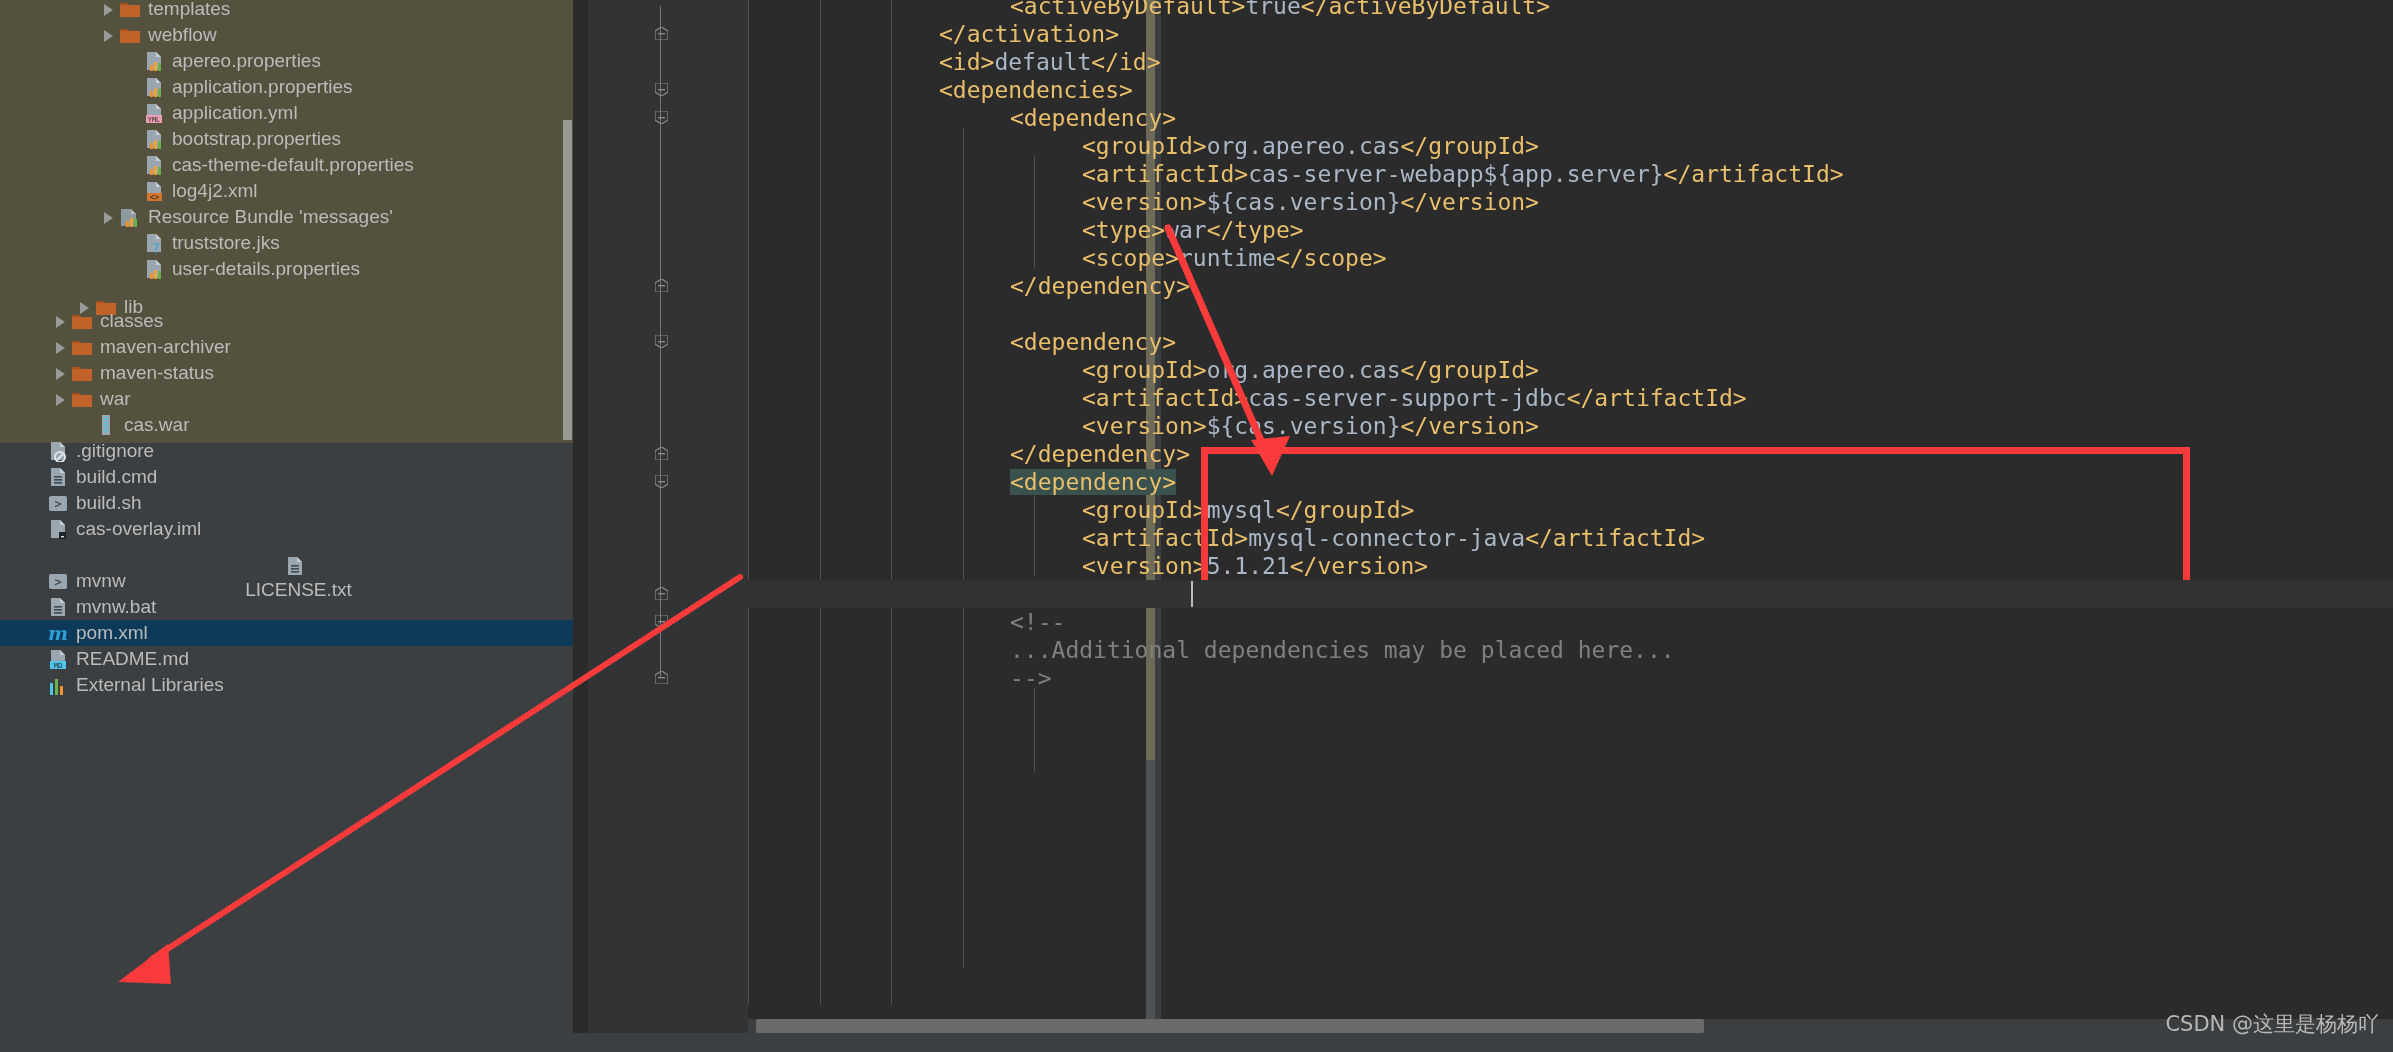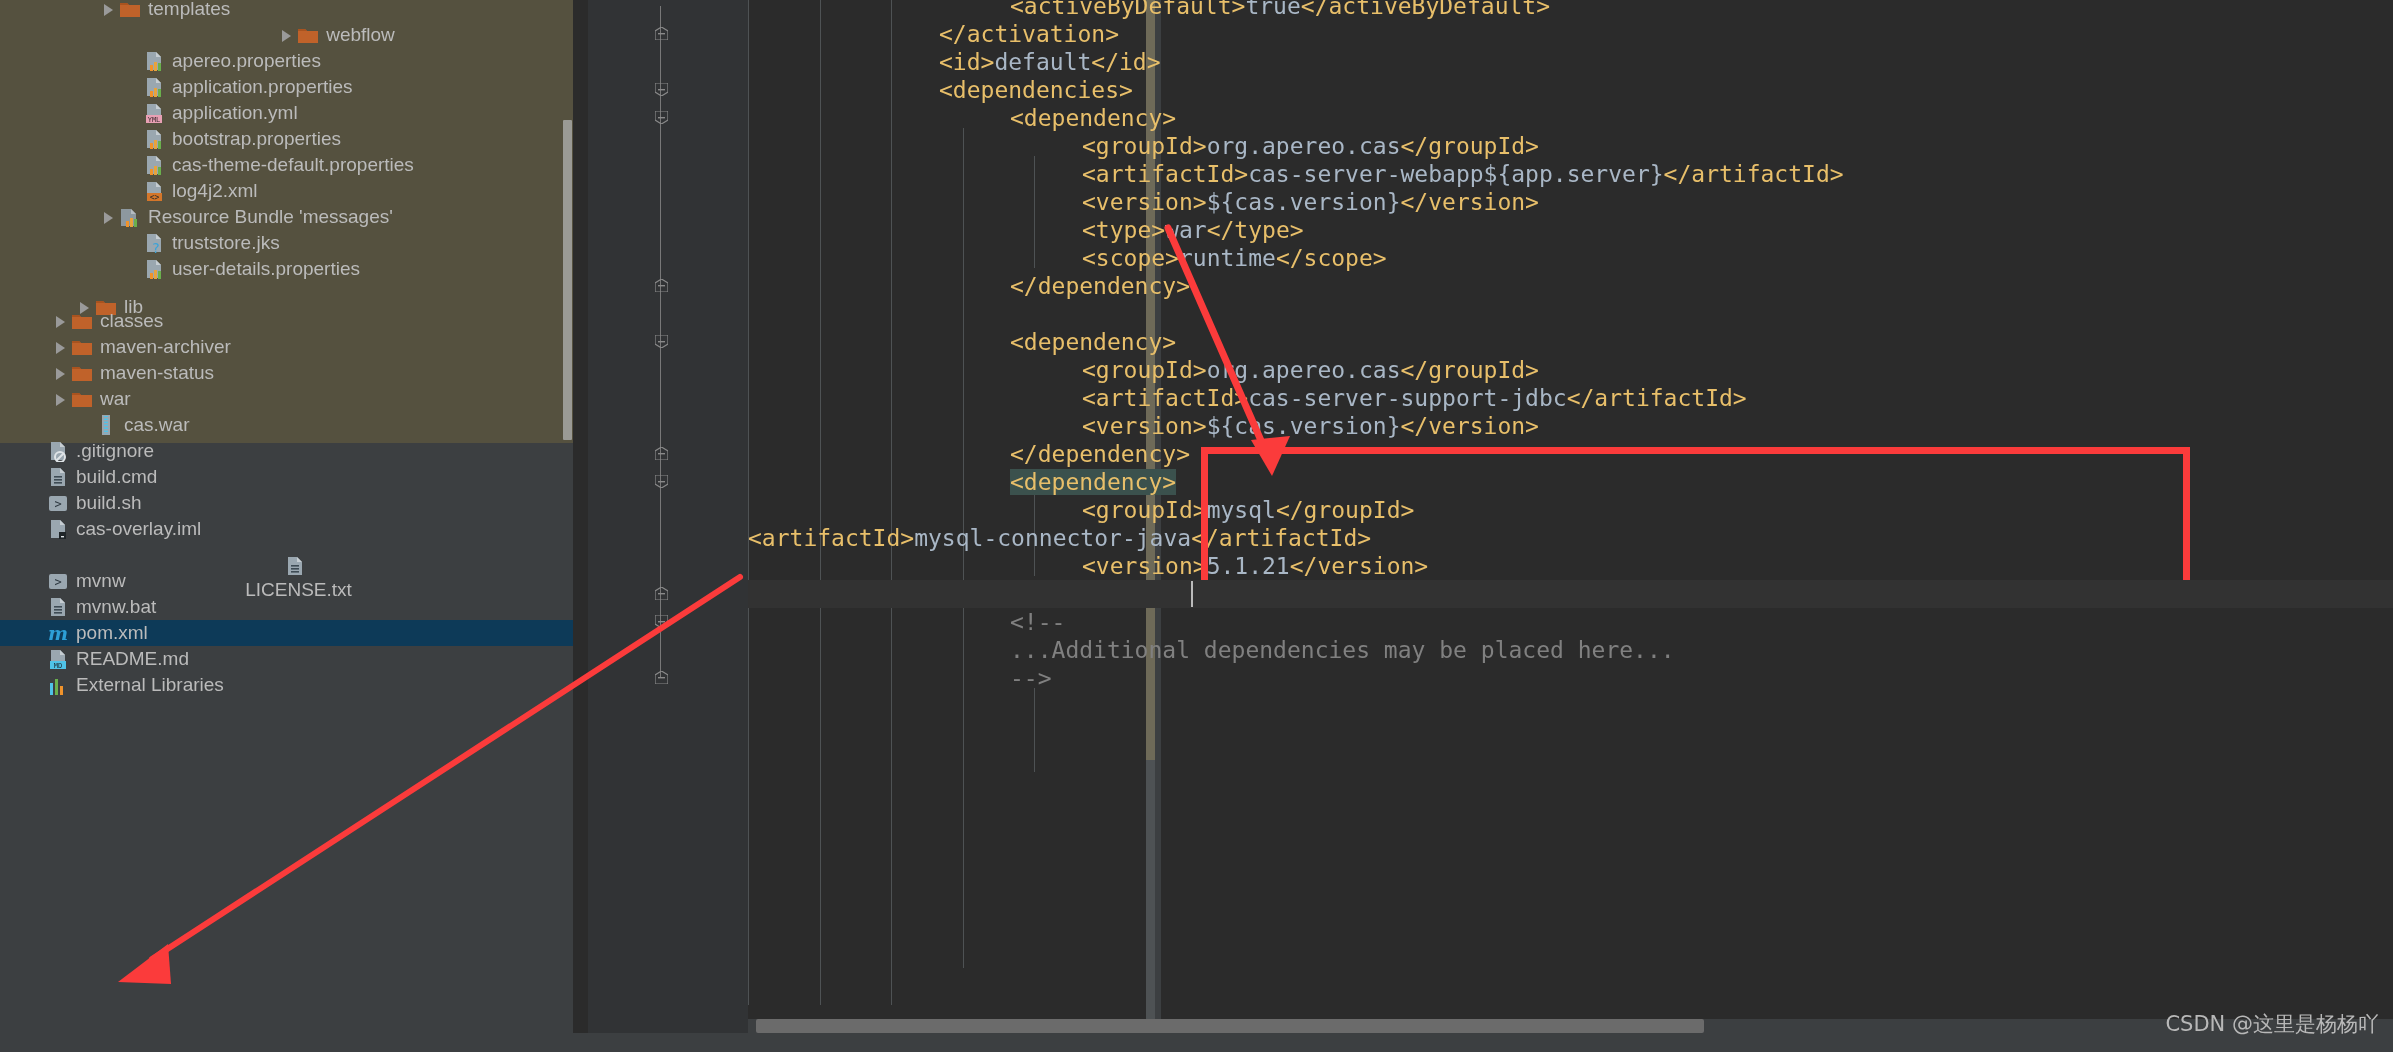--- a/index.html
+++ b/index.html
@@ -161,21 +161,21 @@
         <div class="tree-row" style="position: absolute; left: 0px; width: 573px; top: -4px; padding-left: 102px;">
           <span class="arrow closed"></span>
           <span class="ico">
             <svg width="22" height="22" viewBox="0 0 22 22">
               <path d="M1 5 h7 l2 2 h11 v12 h-20 z" fill="#c0622a"></path>
               <path d="M1 5 h7 l2 2 h-9 z" fill="#a9531f"></path>
             </svg>
           </span>
           <span class="tree-label">templates</span>
         </div>
-        <div class="tree-row" style="position: absolute; left: 0px; width: 573px; top: 22px; padding-left: 102px; justify-content: center;">
+        <div class="tree-row" style="position: absolute; left: 0px; width: 573px; top: 22px; padding-left: 102px;">
           <span class="arrow closed"></span>
           <span class="ico">
             <svg width="22" height="22" viewBox="0 0 22 22">
               <path d="M1 5 h7 l2 2 h11 v12 h-20 z" fill="#c0622a"></path>
               <path d="M1 5 h7 l2 2 h-9 z" fill="#a9531f"></path>
             </svg>
           </span>
           <span class="tree-label">webflow</span>
         </div>
         <div class="tree-row" style="position: absolute; left: 0px; width: 580px; top: 48px; padding-left: 126px;">
@@ -582,21 +582,21 @@
         <div class="code-line" style="top: 244px; padding-left: 334px;"><span class="tag">&lt;scope&gt;</span><span class="val">runtime</span><span class="tag">&lt;/scope&gt;</span></div>
         <div class="code-line" style="top: 272px; padding-left: 262px;"><span class="tag">&lt;/dependency&gt;</span></div>
         <div class="code-line" style="top: 300px; padding-left: 262px;"></div>
         <div class="code-line" style="top: 328px; padding-left: 262px;"><span class="tag">&lt;dependency&gt;</span></div>
         <div class="code-line" style="top: 356px; padding-left: 334px;"><span class="tag">&lt;groupId&gt;</span><span class="val">org.apereo.cas</span><span class="tag">&lt;/groupId&gt;</span></div>
         <div class="code-line" style="top: 384px; padding-left: 334px;"><span class="tag">&lt;artifactId&gt;</span><span class="val">cas-server-support-jdbc</span><span class="tag">&lt;/artifactId&gt;</span></div>
         <div class="code-line" style="top: 412px; padding-left: 334px;"><span class="tag">&lt;version&gt;</span><span class="val">${cas.version}</span><span class="tag">&lt;/version&gt;</span></div>
         <div class="code-line" style="top: 440px; padding-left: 262px;"><span class="tag">&lt;/dependency&gt;</span></div>
         <div class="code-line" style="top: 468px; padding-left: 262px;"><span class="tag hl-match">&lt;dependency&gt;</span></div>
         <div class="code-line" style="top: 496px; padding-left: 334px;"><span class="tag">&lt;groupId&gt;</span><span class="val">mysql</span><span class="tag">&lt;/groupId&gt;</span></div>
-        <div class="code-line" style="top: 524px;  text-align: right;"><span class="tag">&lt;artifactId&gt;</span><span class="val">mysql-connector-java</span><span class="tag">&lt;/artifactId&gt;</span></div>
+        <div class="code-line" style="top: 524px; padding-left: 334px; text-align: right;"><span class="tag">&lt;artifactId&gt;</span><span class="val">mysql-connector-java</span><span class="tag">&lt;/artifactId&gt;</span></div>
         <div class="code-line" style="top: 552px; padding-left: 334px;"><span class="tag">&lt;version&gt;</span><span class="val">5.1.21</span><span class="tag">&lt;/version&gt;</span></div>
         <div class="code-line" style="top: 580px; padding-left: 262px;"><span class="tag hl-match">&lt;/dependency&gt;</span></div>
         <div class="code-line" style="top: 608px; padding-left: 262px;"><span class="com">&lt;!--</span></div>
         <div class="code-line" style="top: 636px; padding-left: 262px;"><span class="com">...Additional dependencies may be placed here...</span></div>
         <div class="code-line" style="top: 664px; padding-left: 262px;"><span class="com">--&gt;</span></div>
       </div>
   </div>
 
   <div class="red-box" style="left:1201px; top:447px; width:989px; height:160px;"></div>
 

